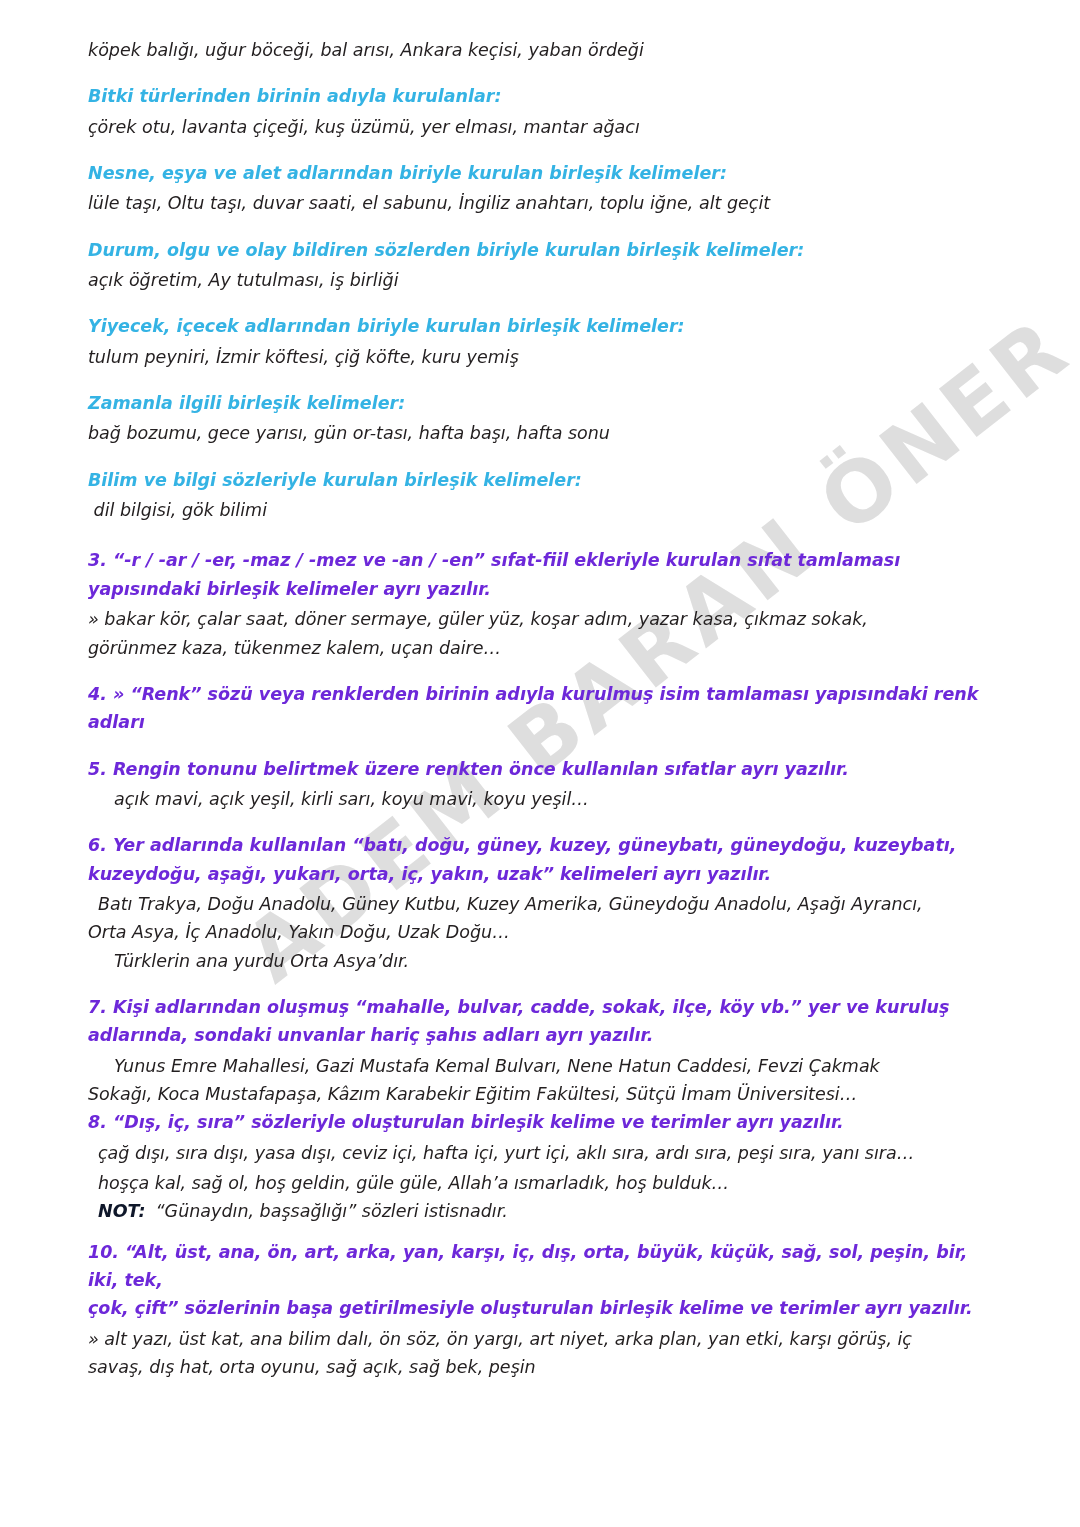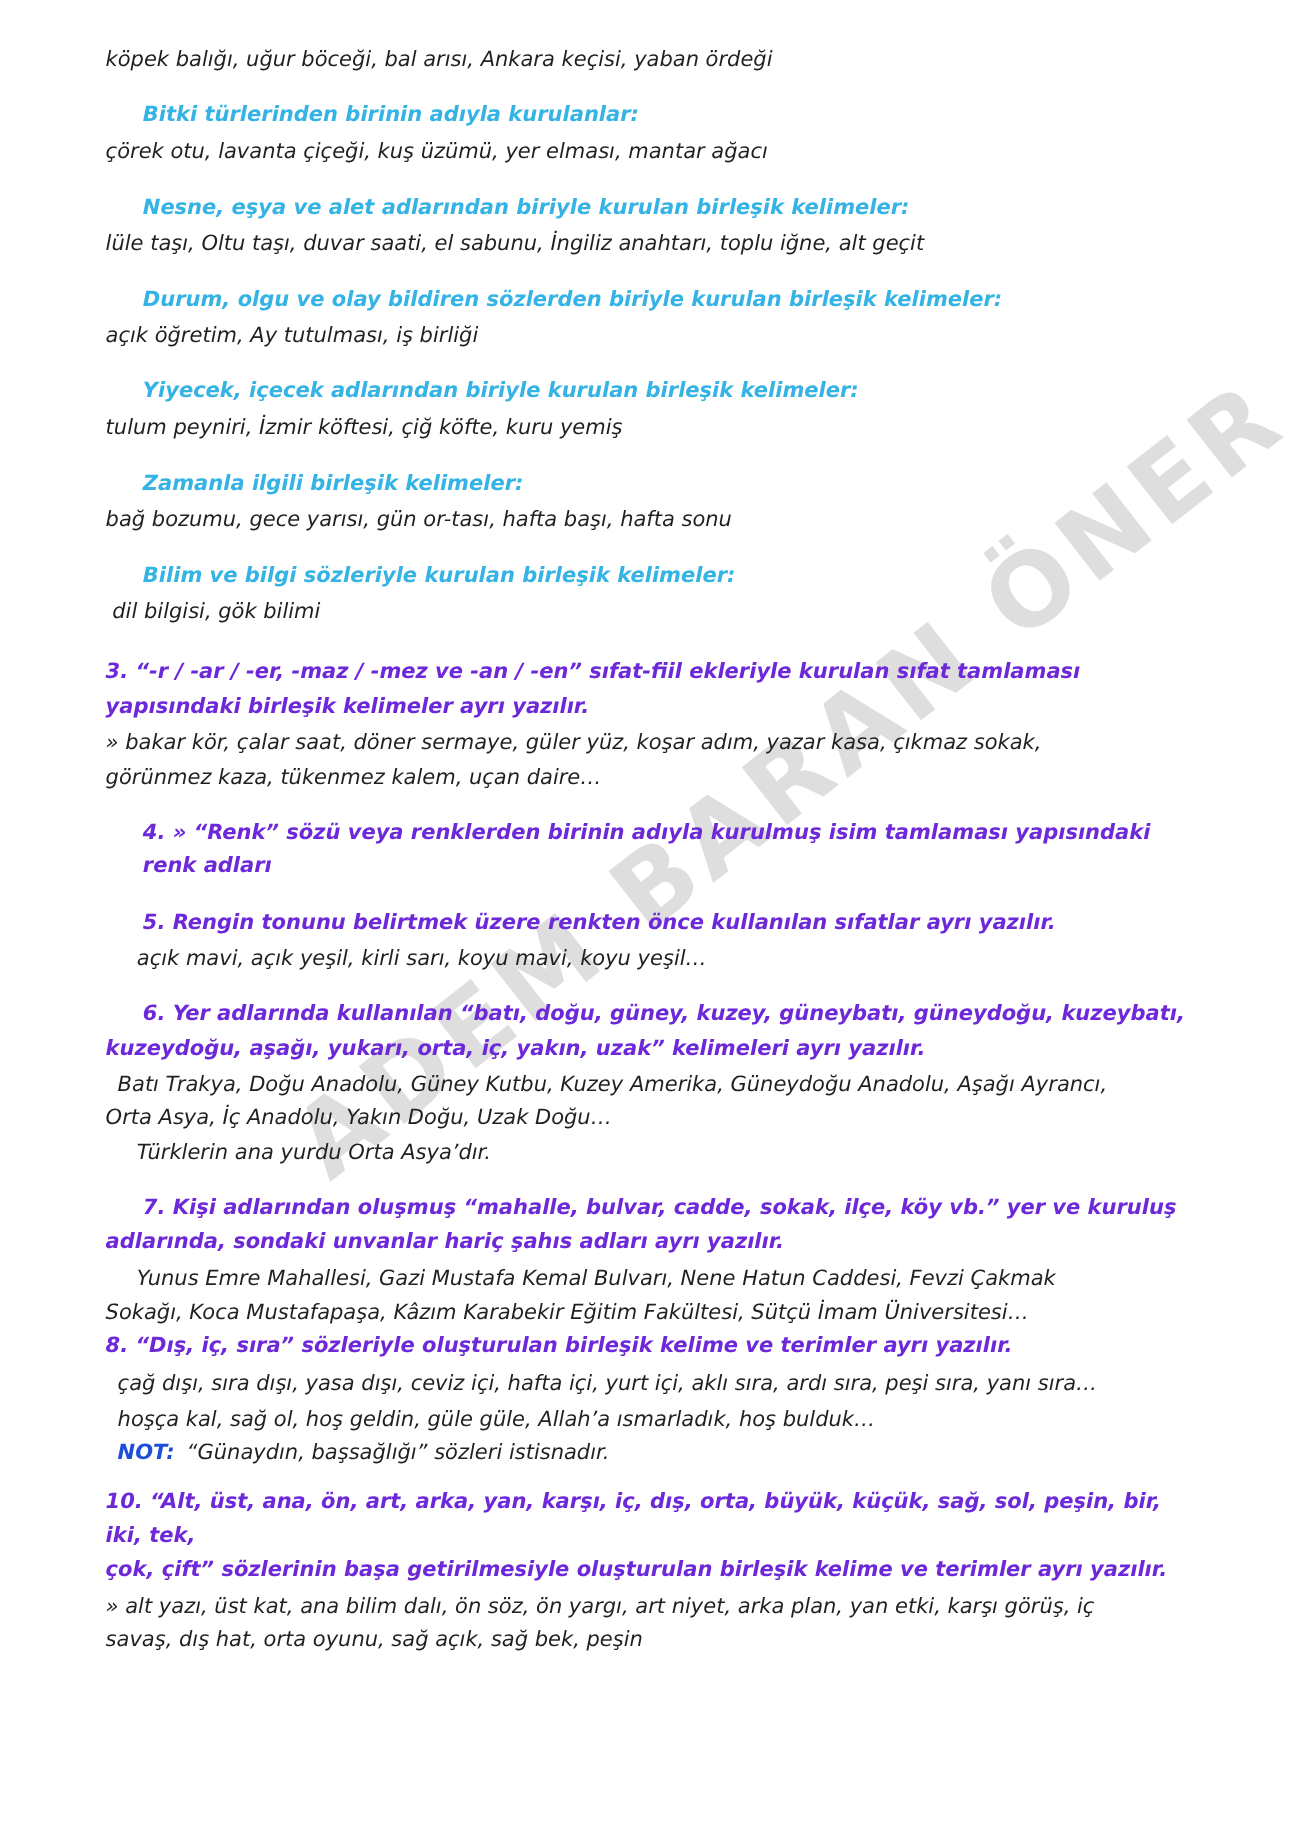--- a/index.html
+++ b/index.html
@@ -55,27 +55,27 @@
     font-weight: 600;
   }
   .blue-head {
     color: #34b3e4;
     font-weight: 600;
   }
   .dark {
     color: #231f20;
   }
   .red {
-    color: #1d4ed8;
+    color: #0f172a;
     font-weight: 700;
   }
   .indent-1 { padding-left: 26px; }
   .indent-sm { padding-left: 10px; }
   .gap-s { margin-top: 12px; }
-  .gap-m { margin-top: 18px; margin-left: 31px; }
+  .gap-m { margin-top: 18px; }
   .gap-l { margin-top: 22px; }
   .tight { margin-top: 2px; }
   .note-row {
     display: flex;
     align-items: baseline;
     gap: 10px;
     padding-left: 10px;
   }
 </style>
 </head>

